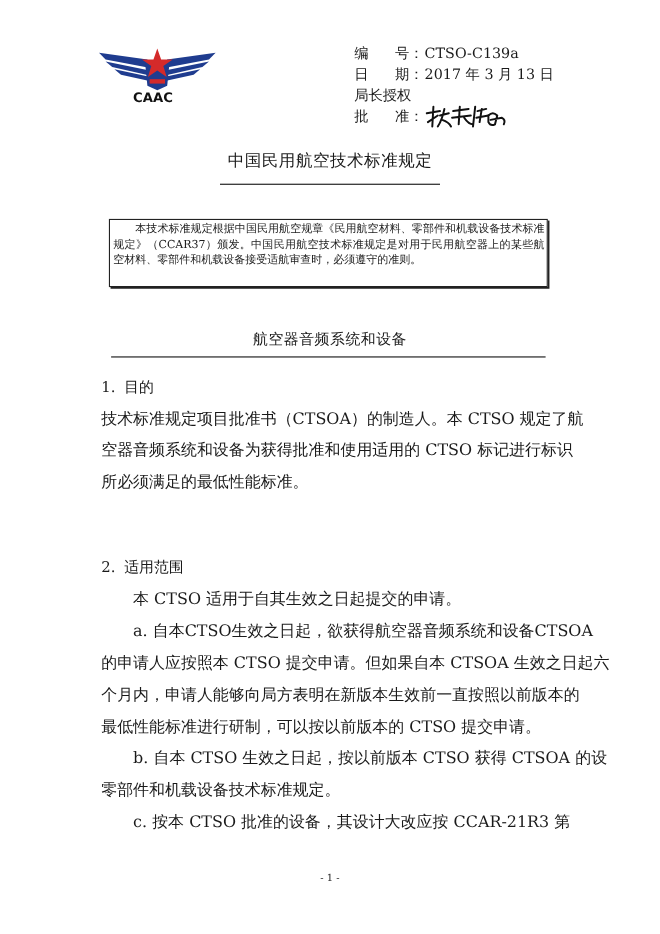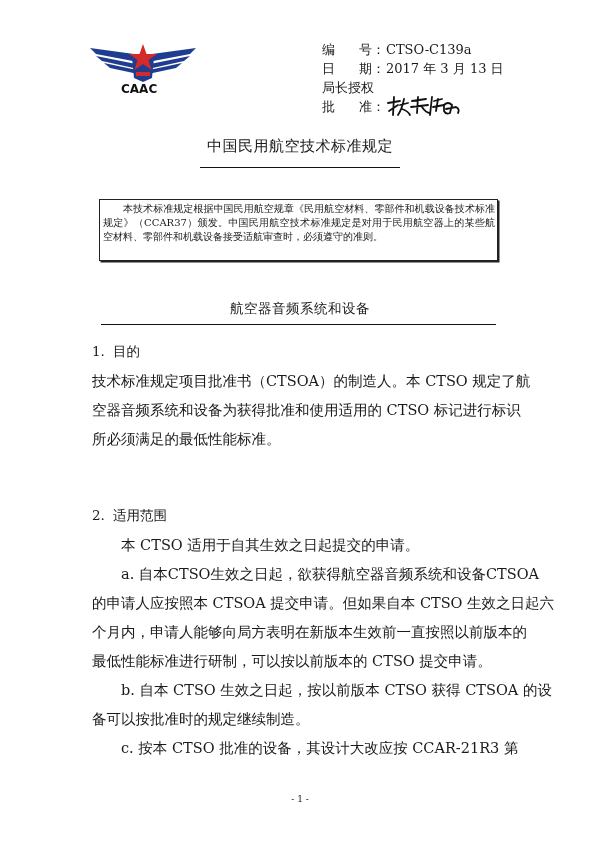--- a/index.html
+++ b/index.html
@@ -122,21 +122,21 @@
   <span class="line">空器音频系统和设备为获得批准和使用适用的 CTSO 标记进行标识</span>
   <span class="line">所必须满足的最低性能标准。</span>
 </div>
 
 <div class="abs heading" style="top:507px;">
   <span class="num">2.</span><span>适用范围</span>
 </div>
 <div class="abs para" style="top:531px;">
   <span class="line indent">本 CTSO 适用于自其生效之日起提交的申请。</span>
   <span class="line indent">a. 自本CTSO生效之日起，欲获得航空器音频系统和设备CTSOA</span>
-  <span class="line">的申请人应按照本 CTSOA 提交申请。但如果自本 CTSO 生效之日起六</span>
+  <span class="line">的申请人应按照本 CTSO 提交申请。但如果自本 CTSOA 生效之日起六</span>
   <span class="line">个月内，申请人能够向局方表明在新版本生效前一直按照以前版本的</span>
   <span class="line">最低性能标准进行研制，可以按以前版本的 CTSO 提交申请。</span>
   <span class="line indent">b. 自本 CTSO 生效之日起，按以前版本 CTSO 获得 CTSOA 的设</span>
-  <span class="line">备可以按批准时的规定继续制造。</span>
+  <span class="line">零部件和机载设备技术标准规定。</span>
   <span class="line indent">c. 按本 CTSO 批准的设备，其设计大改应按 CCAR-21R3 第</span>
 </div>
 
 <div class="abs page-num">- 1 -</div>
 
 </body></html>

